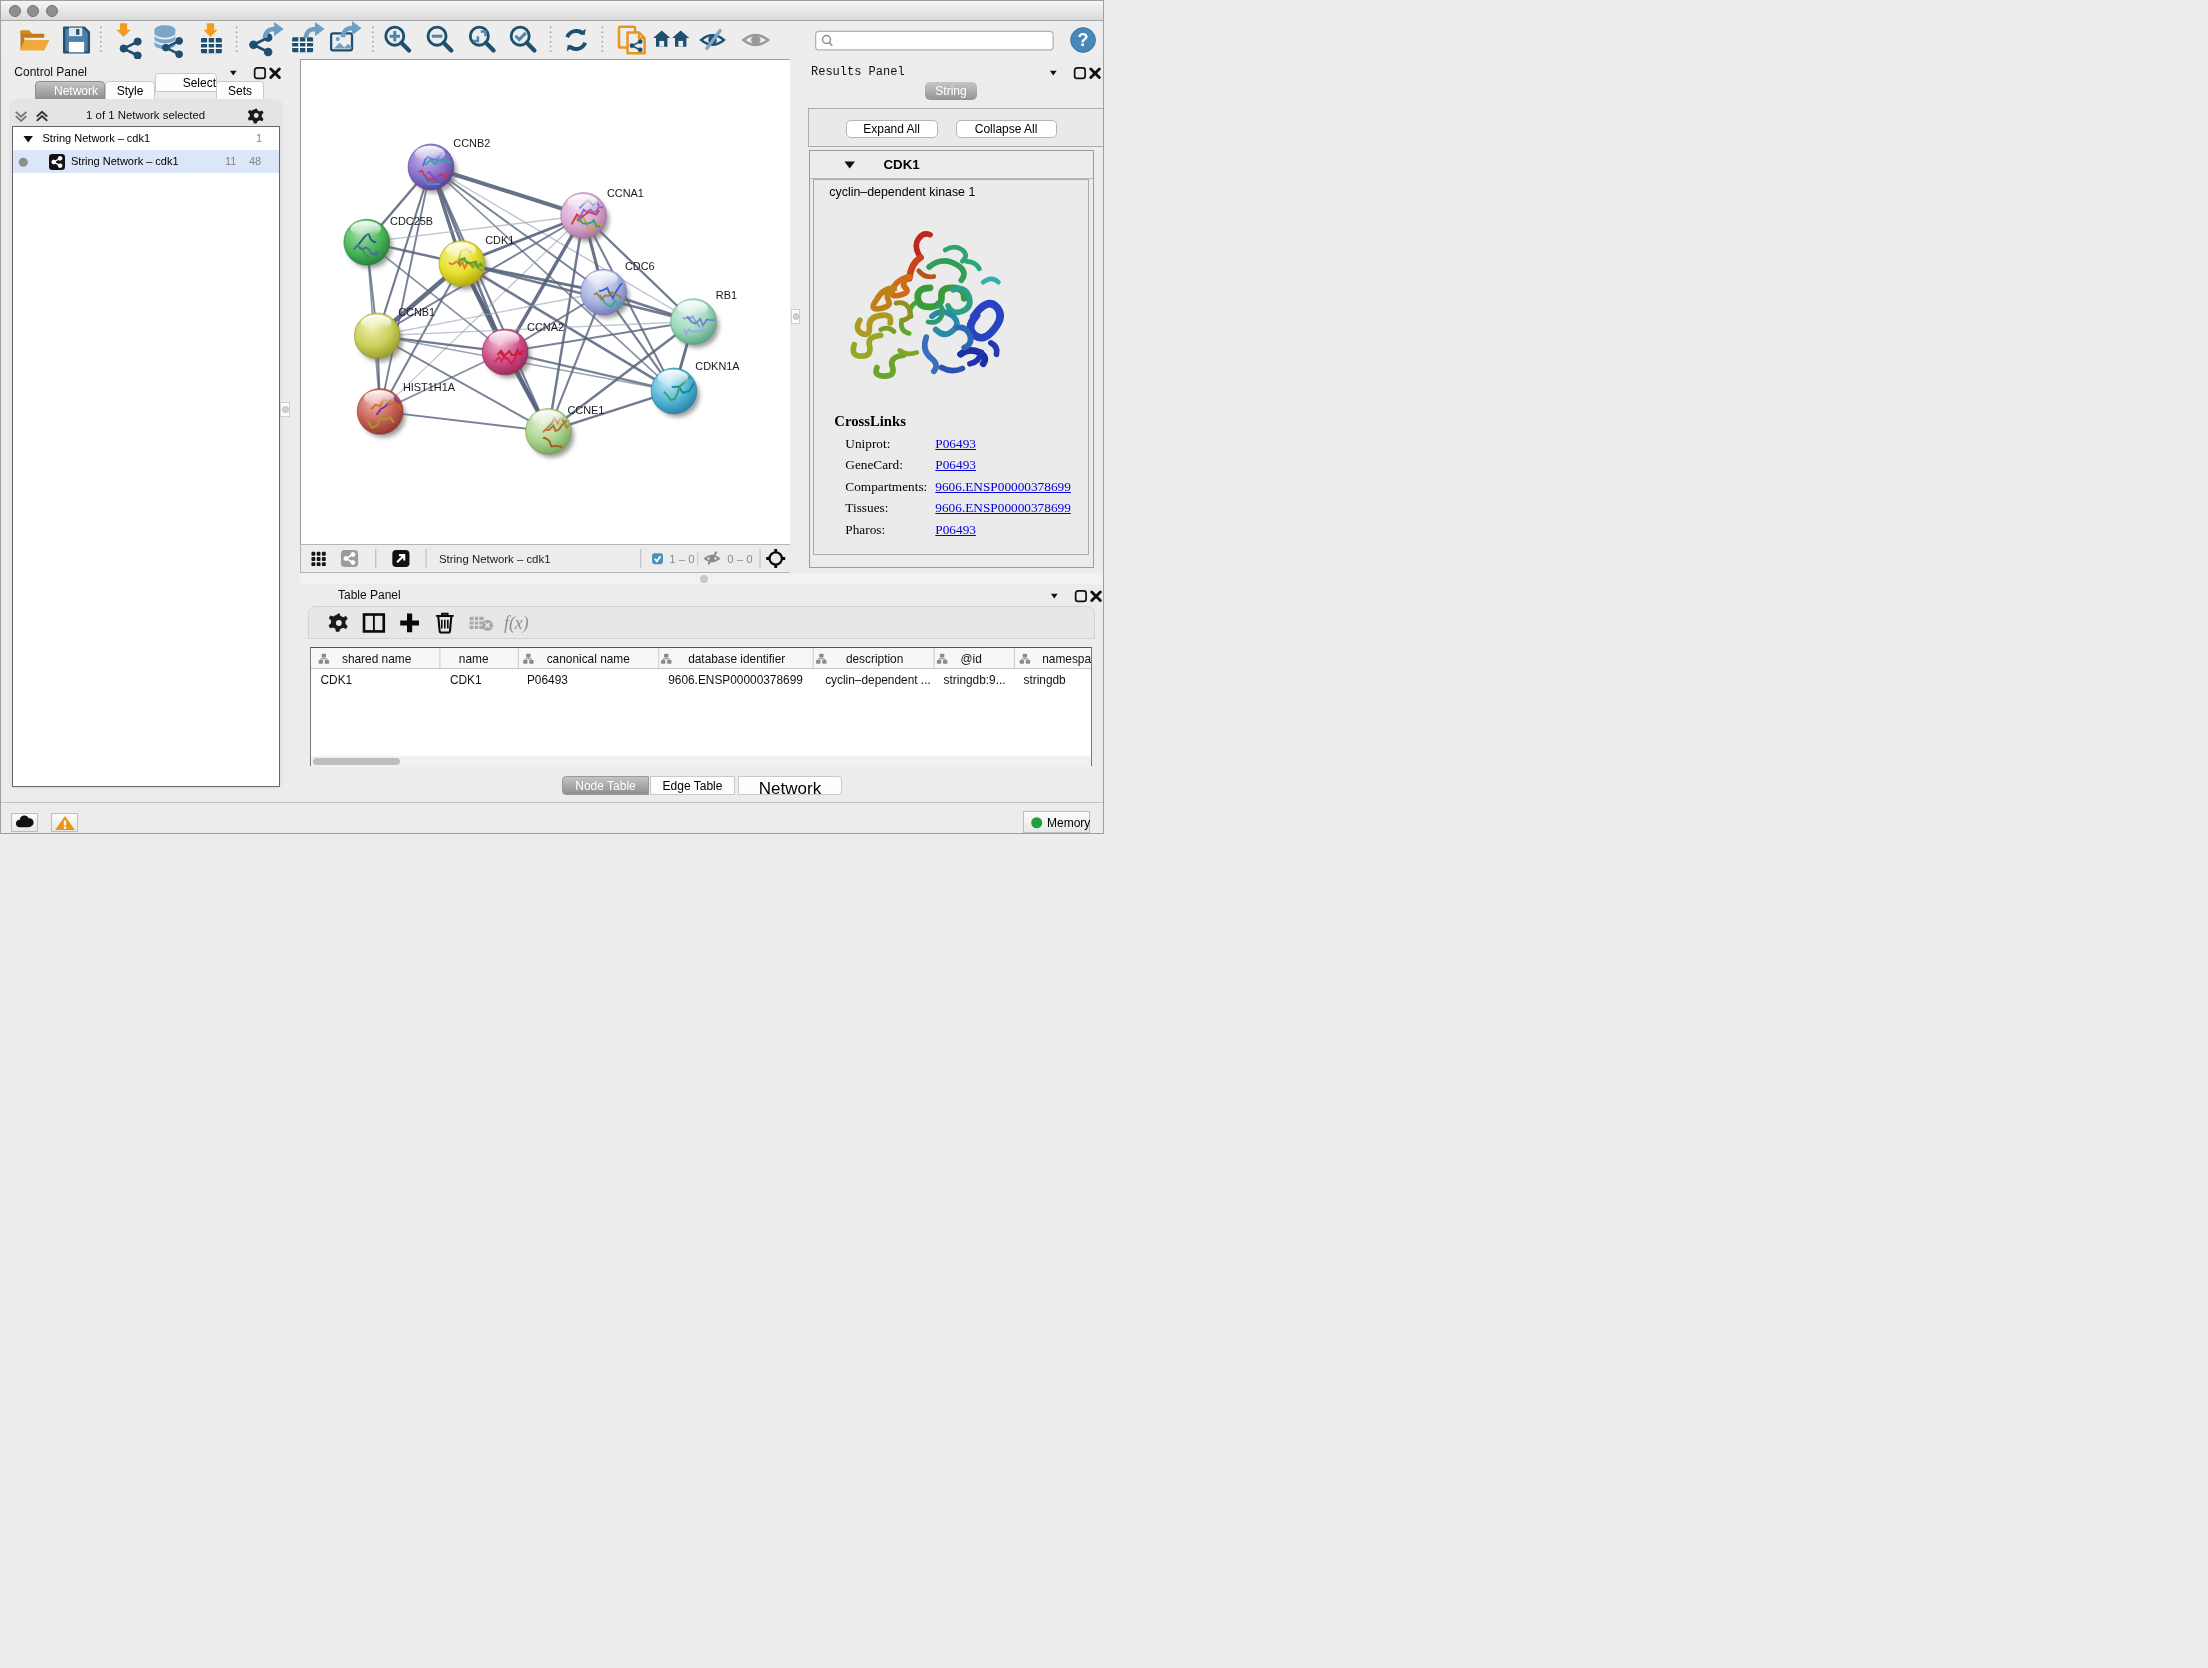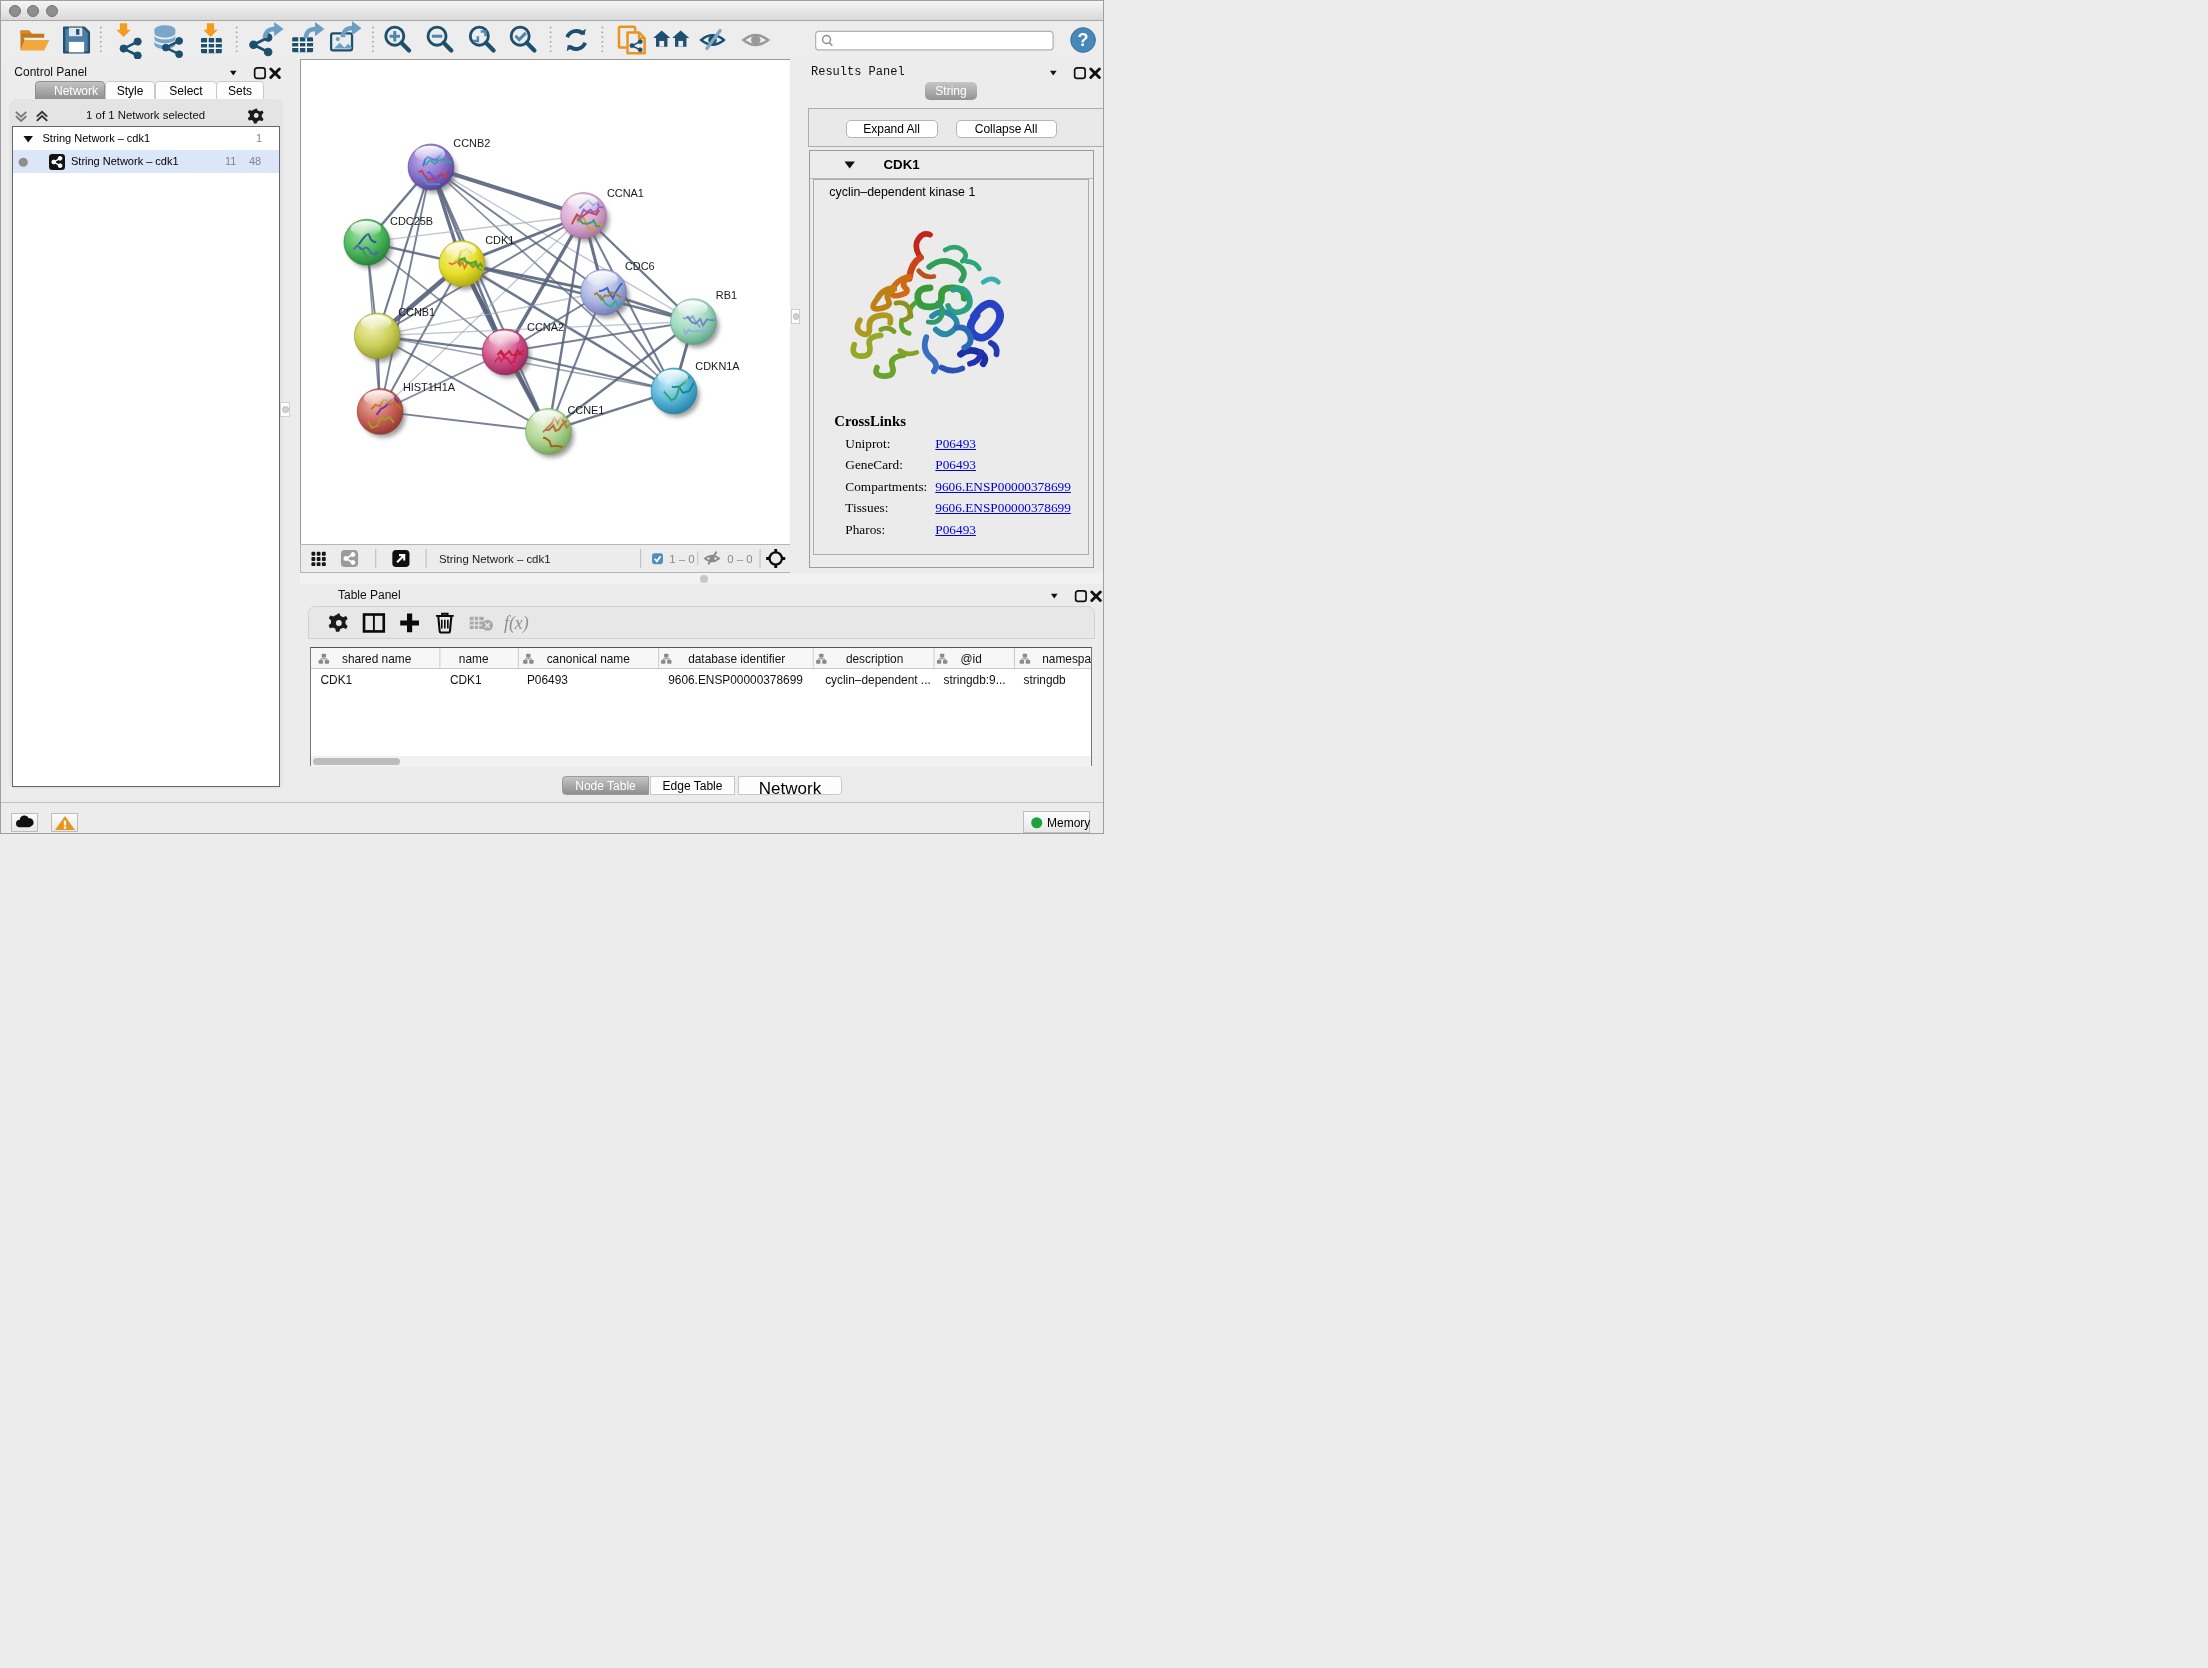--- a/index.html
+++ b/index.html
@@ -181,21 +181,21 @@
   <div id="ctrlpanel" class="abs" style="left:0;top:59px;width:300px;height:743px;">
     <div class="abs ptitle" style="left:14.3px;top:5.7px;">Control Panel</div>
     <svg class="abs" style="left:228px;top:7.6px;" width="59" height="13.3" viewBox="0 0 62 14">
       <path d="M2,4 l7,0 l-3.5,5 z" fill="#111"></path>
       <rect x="28" y="1" width="11" height="11" rx="2.5" fill="none" stroke="#111" stroke-width="1.8"></rect>
       <path d="M45,2 l9,9 M54,2 l-9,9" stroke="#111" stroke-width="3" stroke-linecap="round"></path>
     </svg>
     <div id="ctrltabs">
       <div class="tab tabsel" style="left:35px;top:22px;width:70px;">Network</div>
       <div class="tab" style="left:105px;top:22px;width:50px;">Style</div>
-      <div class="tab" style="left:155px;top:22px;width:62px;">Select</div>
+      <div class="tab" style="left:155px;top:14px;width:62px;text-align:right;">Select</div>
       <div class="tab" style="left:216px;top:22px;width:48px;">Sets</div>
     </div>
     <div class="abs" style="left:8.6px;top:40px;width:274px;height:690px;background:#e4e4e4;border-radius:7.6px;"></div>
     <div class="abs" style="left:8.6px;top:49px;width:274px;height:16px;">
       <svg class="abs" style="left:5.7px;top:1px" width="38" height="14.3" viewBox="0 0 40 15">
         <path d="M2,3 l5.5,5 l5.5,-5 M2,7.5 l5.5,5 l5.5,-5" fill="none" stroke="#777" stroke-width="2"></path>
         <path d="M24,8 l5.5,-5 l5.5,5 M24,12.5 l5.5,-5 l5.5,5" fill="none" stroke="#333" stroke-width="2"></path>
       </svg>
       <div class="abs" style="left:0;width:100%;text-align:center;font-size:11.4px;color:#111;top:1.4px;">1 of 1 Network selected</div>
       <svg class="abs" style="left:239px;top:-1px" width="17" height="17" viewBox="0 0 18 18">

